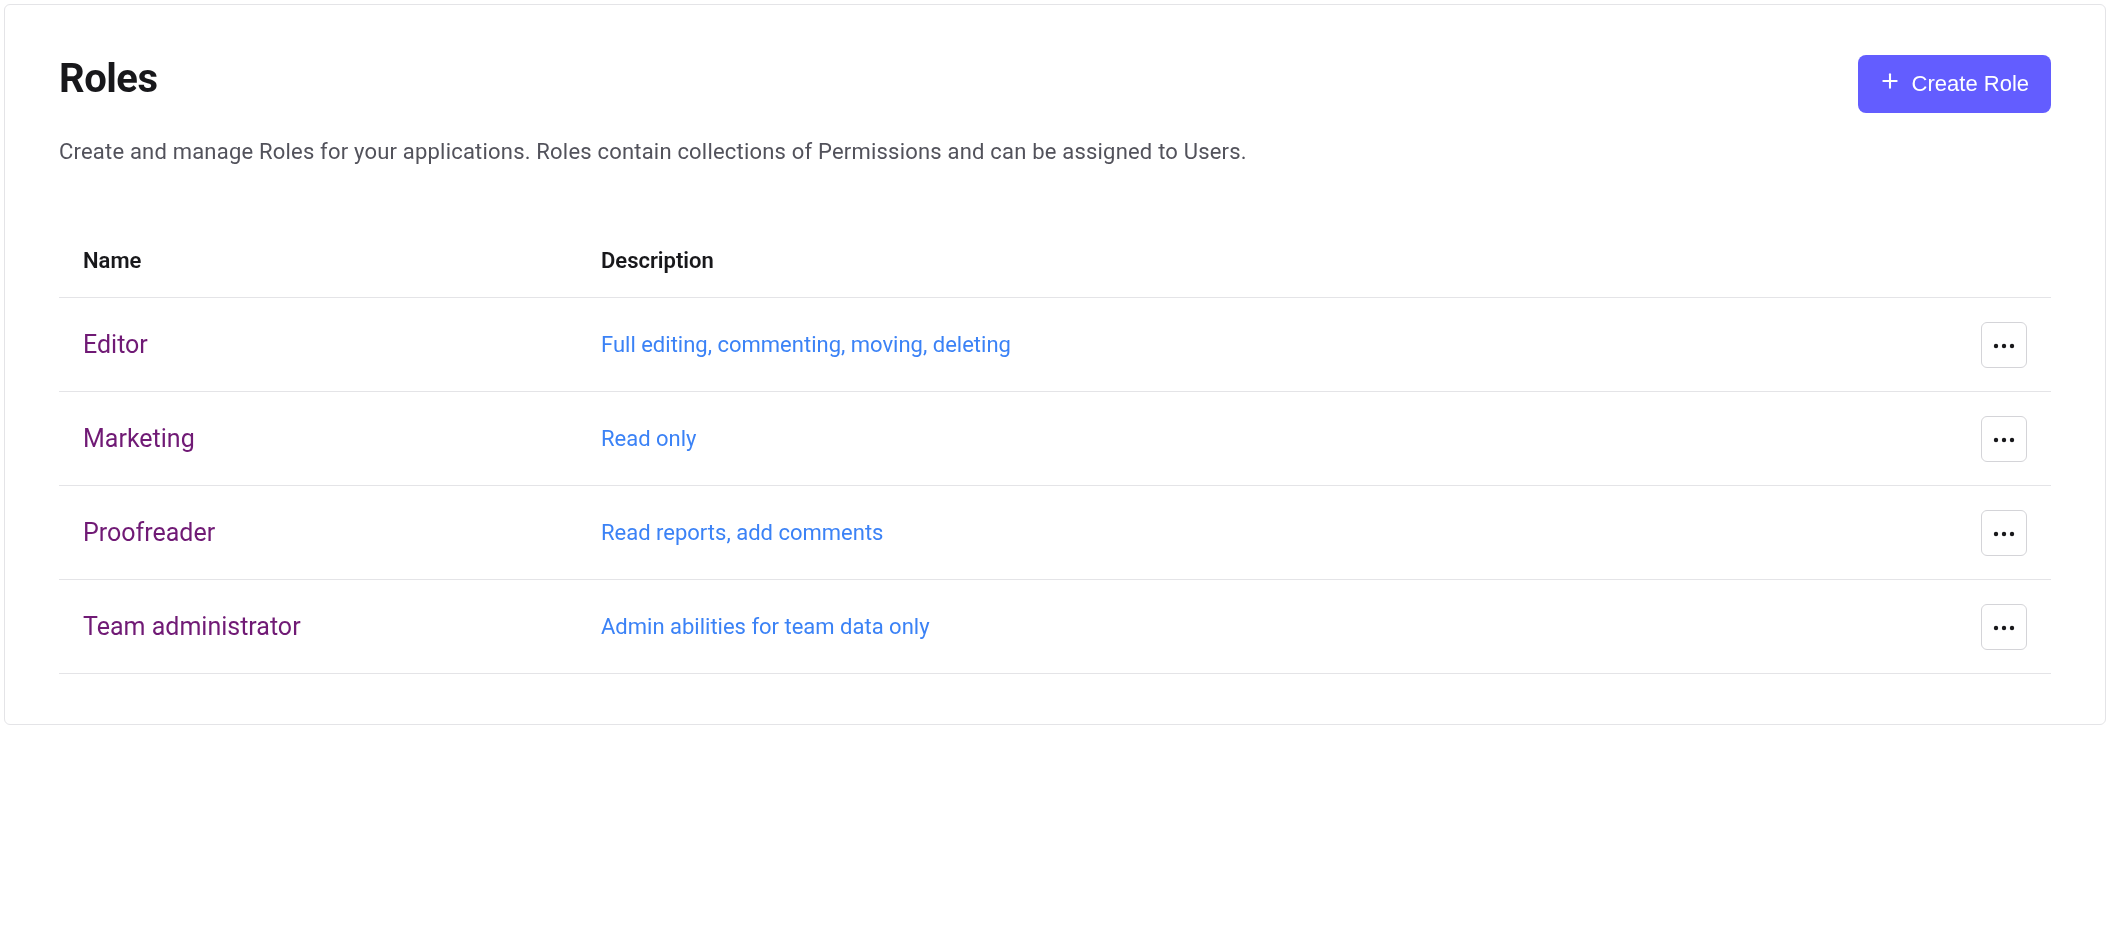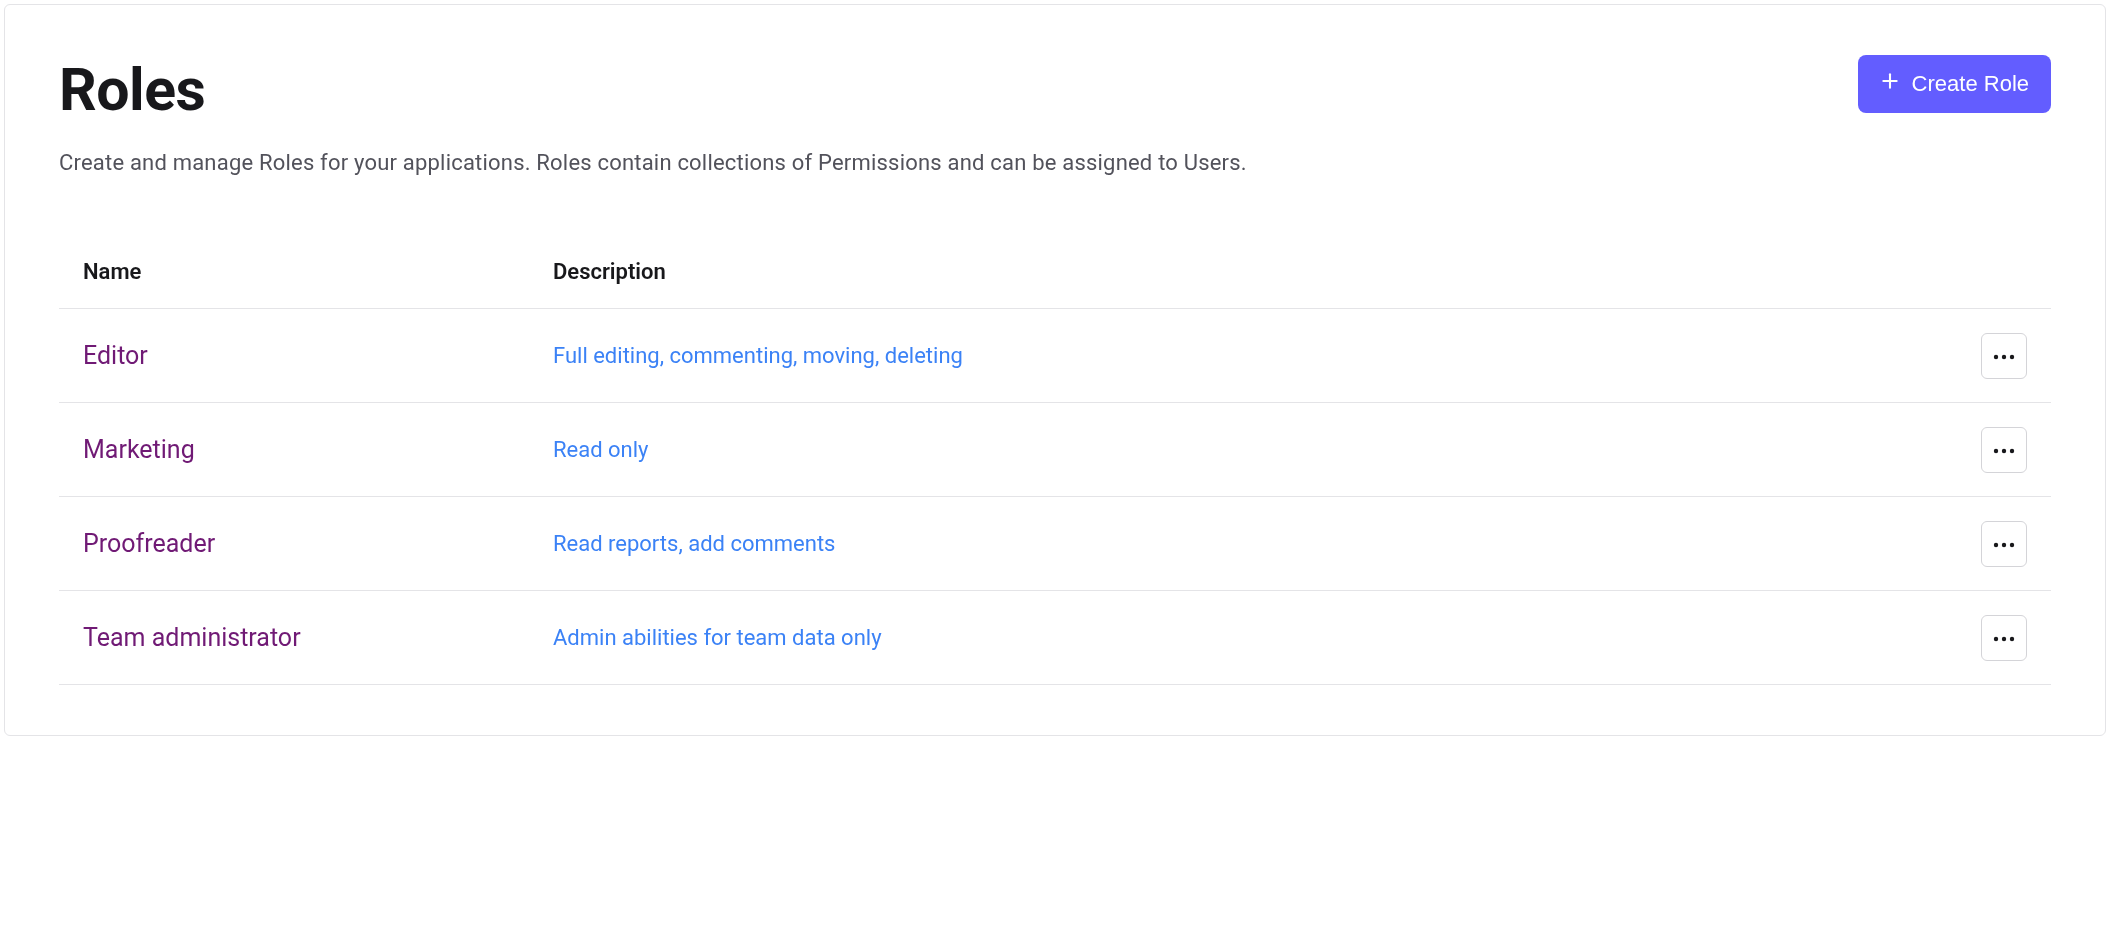--- a/index.html
+++ b/index.html
@@ -15,21 +15,21 @@
       padding: 50px 54px;
       width: calc(100% - 8px);
       min-height: 690px;
     }
     .header-row {
       display: flex;
       justify-content: space-between;
       align-items: flex-start;
     }
     .page-title {
-      font-size: 59px;
+      font-size: 40px;
       font-weight: 700;
       color: #18181b;
       letter-spacing: -0.5px;
     }
     .page-subtitle {
       font-size: 22px;
       color: #52525b;
       margin-top: 26px;
       letter-spacing: 0.2px;
     }
@@ -49,20 +49,21 @@
     .create-btn svg { stroke: #ffffff; }
     .table {
       margin-top: 60px;
       width: 100%;
     }
     .thead, .trow {
       display: grid;
       grid-template-columns: 470px 1fr 80px;
       align-items: center;
       padding: 0 24px;
+      gap: 48px;
     }
     .thead {
       height: 74px;
       border-bottom: 1px solid #e4e4e7;
     }
     .th {
       font-size: 22px;
       font-weight: 600;
       color: #18181b;
     }

